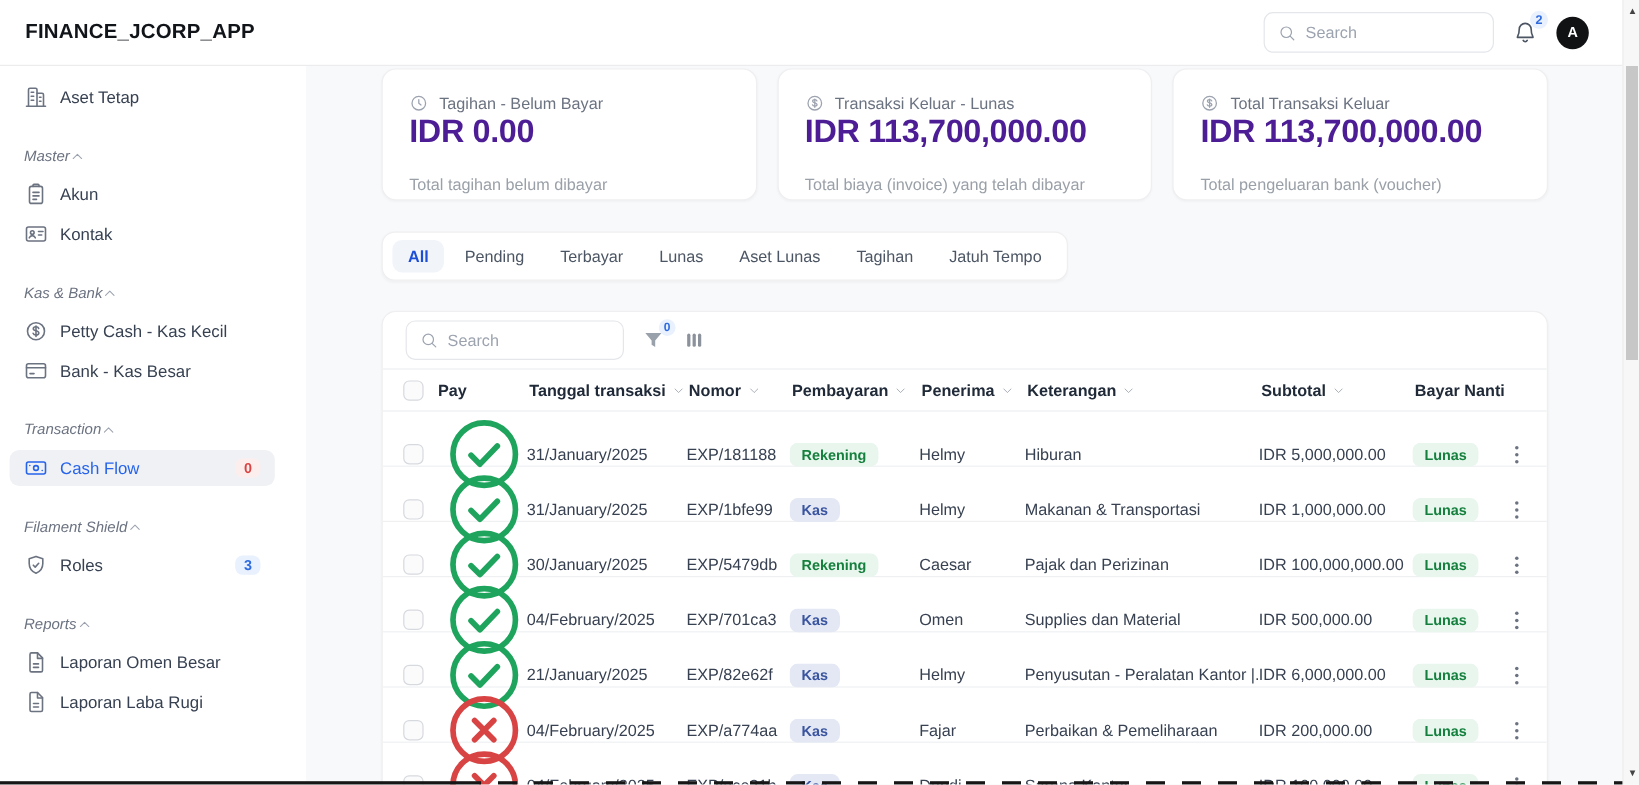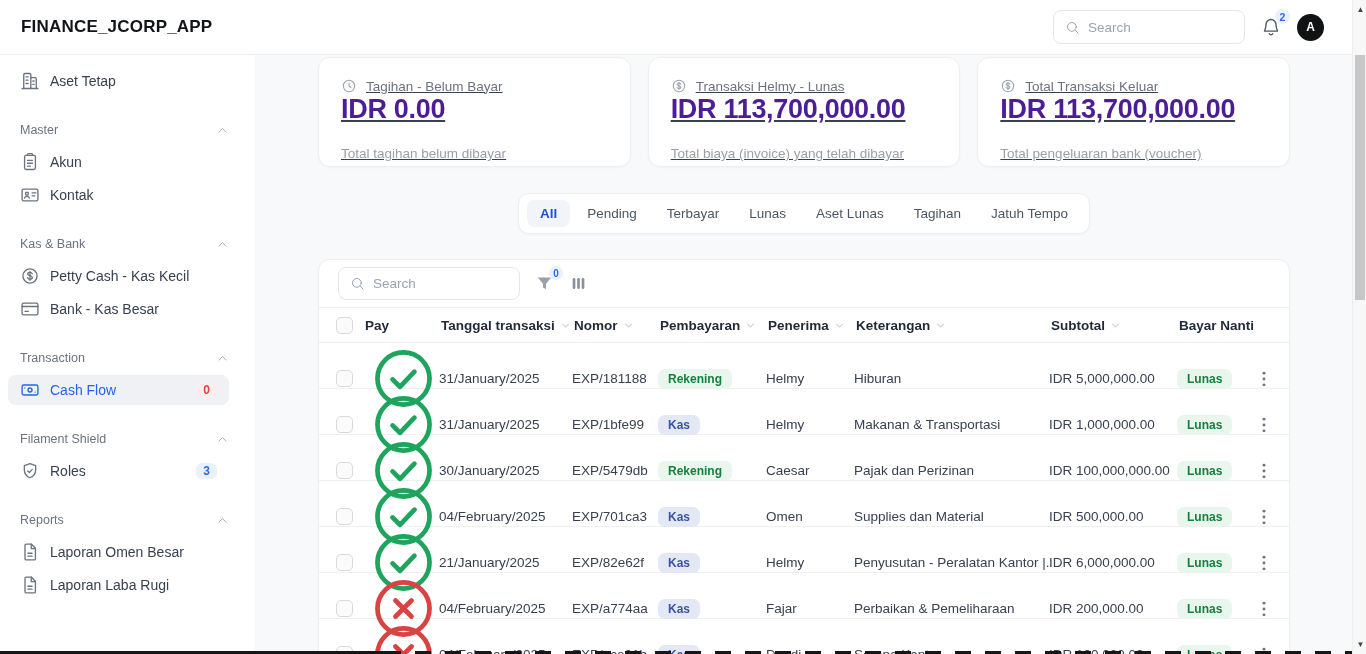--- a/index.html
+++ b/index.html
@@ -14,45 +14,45 @@
   .search-box { display:flex; align-items:center; gap:8px; width:192px; height:34px; border:1px solid #e4e6ea; border-radius:8px; background:#fff; padding:0 11px; }
   .search-box .icon { width:15px; height:15px; color:#9ca3af; flex:0 0 auto; }
   .search-box input { border:none; outline:none; font-size:13.5px; color:#374151; width:100%; background:transparent; font-family:inherit; }
   .search-box input::placeholder { color:#9ca3af; }
   .bell-wrap { position:relative; width:20px; height:20px; color:#4b5563; cursor:pointer; }
   .bell-badge { position:absolute; top:-8px; right:-9px; min-width:15px; height:15px; background:#e8f1fd; color:#2f6bdf; border-radius:999px; font-size:10.5px; font-weight:600; display:flex; align-items:center; justify-content:center; padding:0 3px; }
   .avatar { width:27px; height:27px; border-radius:50%; background:#101214; color:#fff; font-size:12px; font-weight:700; display:flex; align-items:center; justify-content:center; }
 
   
   .sidebar { position:absolute; top:55px; left:0; width:255px; height:599px; background:#ffffff; z-index:4; padding-top:8px; overflow:hidden; }
-  .side-header { display:flex; align-items:center; justify-content:space-between; margin:27px 26px 10px 20px; font-size:12.5px; color:#6b7280; }
+  .side-header { display:flex; align-items:center; margin:27px 26px 10px 20px; font-size:12.5px; color:#6b7280;font-style:italic; }
   .side-header .icon { width:13px; height:13px; color:#9ca3af; }
   .side-item { display:flex; align-items:center; height:30px; margin:3px 26px 3px 8px; padding:0 12px; border-radius:8px; cursor:pointer; }
   .side-item .icon { width:20px; height:20px; color:#6b7280; flex:0 0 auto; }
   .side-item .lbl { margin-left:10px; font-size:14px; font-weight:500; color:#374151; white-space:nowrap; }
   .side-item.active { background:#f0f1f4; }
   .side-item.active .icon, .side-item.active .lbl { color:#2563eb; }
   .badge { margin-left:auto; font-size:12px; font-weight:600; border-radius:6px; padding:1px 7px; }
   .badge.danger { background:#fdeeee; color:#d84444; }
   .badge.info { background:#e9f1fe; color:#2f6bdf; }
   .side-scroll-track { position:absolute; top:55px; right:0; width:13px; height:599px; z-index:6; }
   .side-thumb { position:absolute; top:120px; left:3px; width:8px; height:463px; background:#b9b9b9; }
   .scroll-arrow { position:absolute; left:0; width:13px; height:13px; font-size:8px; color:#444; display:flex; align-items:center; justify-content:center; cursor:pointer; }
 
   
   .main { position:absolute; top:55px; left:255px; width:1097px; height:599px; background:#f8f9fa; padding:2px 62px 0 63px; overflow:hidden; }
-  .stats { display:grid; grid-template-columns:1fr 1fr 1fr; gap:17px;text-decoration:underline; }
+  .stats { display:grid; grid-template-columns:1fr 1fr 1fr; gap:17px; }
   .stat-card { background:#fff; border:1px solid #efeff1; border-radius:12px; height:110px; padding:20px 22px; box-shadow:0 1px 2px rgba(0,0,0,.03); }
   .stat-head { display:flex; align-items:center; gap:9px; }
   .stat-head .icon { width:16px; height:16px; color:#9ca3af; }
   .stat-title { font-size:13.5px; color:#6b7280; }
   .stat-value { margin-top:0; font-size:27px; font-weight:700; color:#4c1d95; letter-spacing:-.3px; }
   .stat-sub { margin-top:21px; font-size:13.5px; color:#9aa0a8; }
 
-  .tabs-row { display:flex; justify-content:center; margin-top:26px; }
+  .tabs-row { display:flex; justify-content:flex-start; margin-top:26px; }
   .tabs-pill { display:inline-flex; align-items:center; gap:4px; background:#fff; border:1px solid #efeff1; border-radius:11px; padding:6px 8px; box-shadow:0 1px 2px rgba(0,0,0,.03); }
   .tab { font-size:13.5px; color:#4b5563; padding:6px 13px; border-radius:8px; cursor:pointer; white-space:nowrap; }
   .tab.active { color:#1d4ed8; font-weight:600; background:#f1f4f9; }
 
   .table-card { margin-top:25px; background:#fff; border:1px solid #efeff1; border-radius:12px 12px 0 0; height:400px; overflow:hidden; box-shadow:0 1px 2px rgba(0,0,0,.03); }
   .table-toolbar { height:47px; display:flex; align-items:center; justify-content:space-between; padding:0 19px; }
   .groupby { display:flex; align-items:center; justify-content:space-between; width:118px; height:33px; border:1px solid #e4e6ea; border-radius:8px; padding:0 12px 0 13px; cursor:pointer; background:#fff; }
   .groupby .g-lbl { font-size:13.5px; color:#374151; }
   .groupby .icon { width:13px; height:13px; color:#6b7280; }
   .toolbar-right { display:flex; align-items:center; gap:15px; }
@@ -301,21 +301,21 @@
 
         <div class="stat-card">
           <div class="stat-head">
             <span class="icon">
               <svg viewBox="0 0 24 24" fill="none" stroke="currentColor" stroke-width="1.6" stroke-linecap="round" stroke-linejoin="round">
                 <circle cx="12" cy="12" r="8.5"></circle>
                 <path d="M12 6.8v10.4"></path>
                 <path d="M14.7 9.2c-.4-1-1.5-1.6-2.7-1.6-1.5 0-2.7.8-2.7 1.9 0 1.2 1 1.6 2.7 2 1.8.4 2.8 1 2.8 2.2 0 1.2-1.3 2-2.8 2-1.4 0-2.5-.6-2.9-1.7"></path>
               </svg>
             </span>
-            <span class="stat-title">Transaksi Helmy - Lunas</span>
+            <span class="stat-title">Transaksi Keluar - Lunas</span>
           </div>
           <div class="stat-value">IDR 113,700,000.00</div>
           <div class="stat-sub">Total biaya (invoice) yang telah dibayar</div>
         </div>
 
         <div class="stat-card">
           <div class="stat-head">
             <span class="icon">
               <svg viewBox="0 0 24 24" fill="none" stroke="currentColor" stroke-width="1.6" stroke-linecap="round" stroke-linejoin="round">
                 <circle cx="12" cy="12" r="8.5"></circle>

